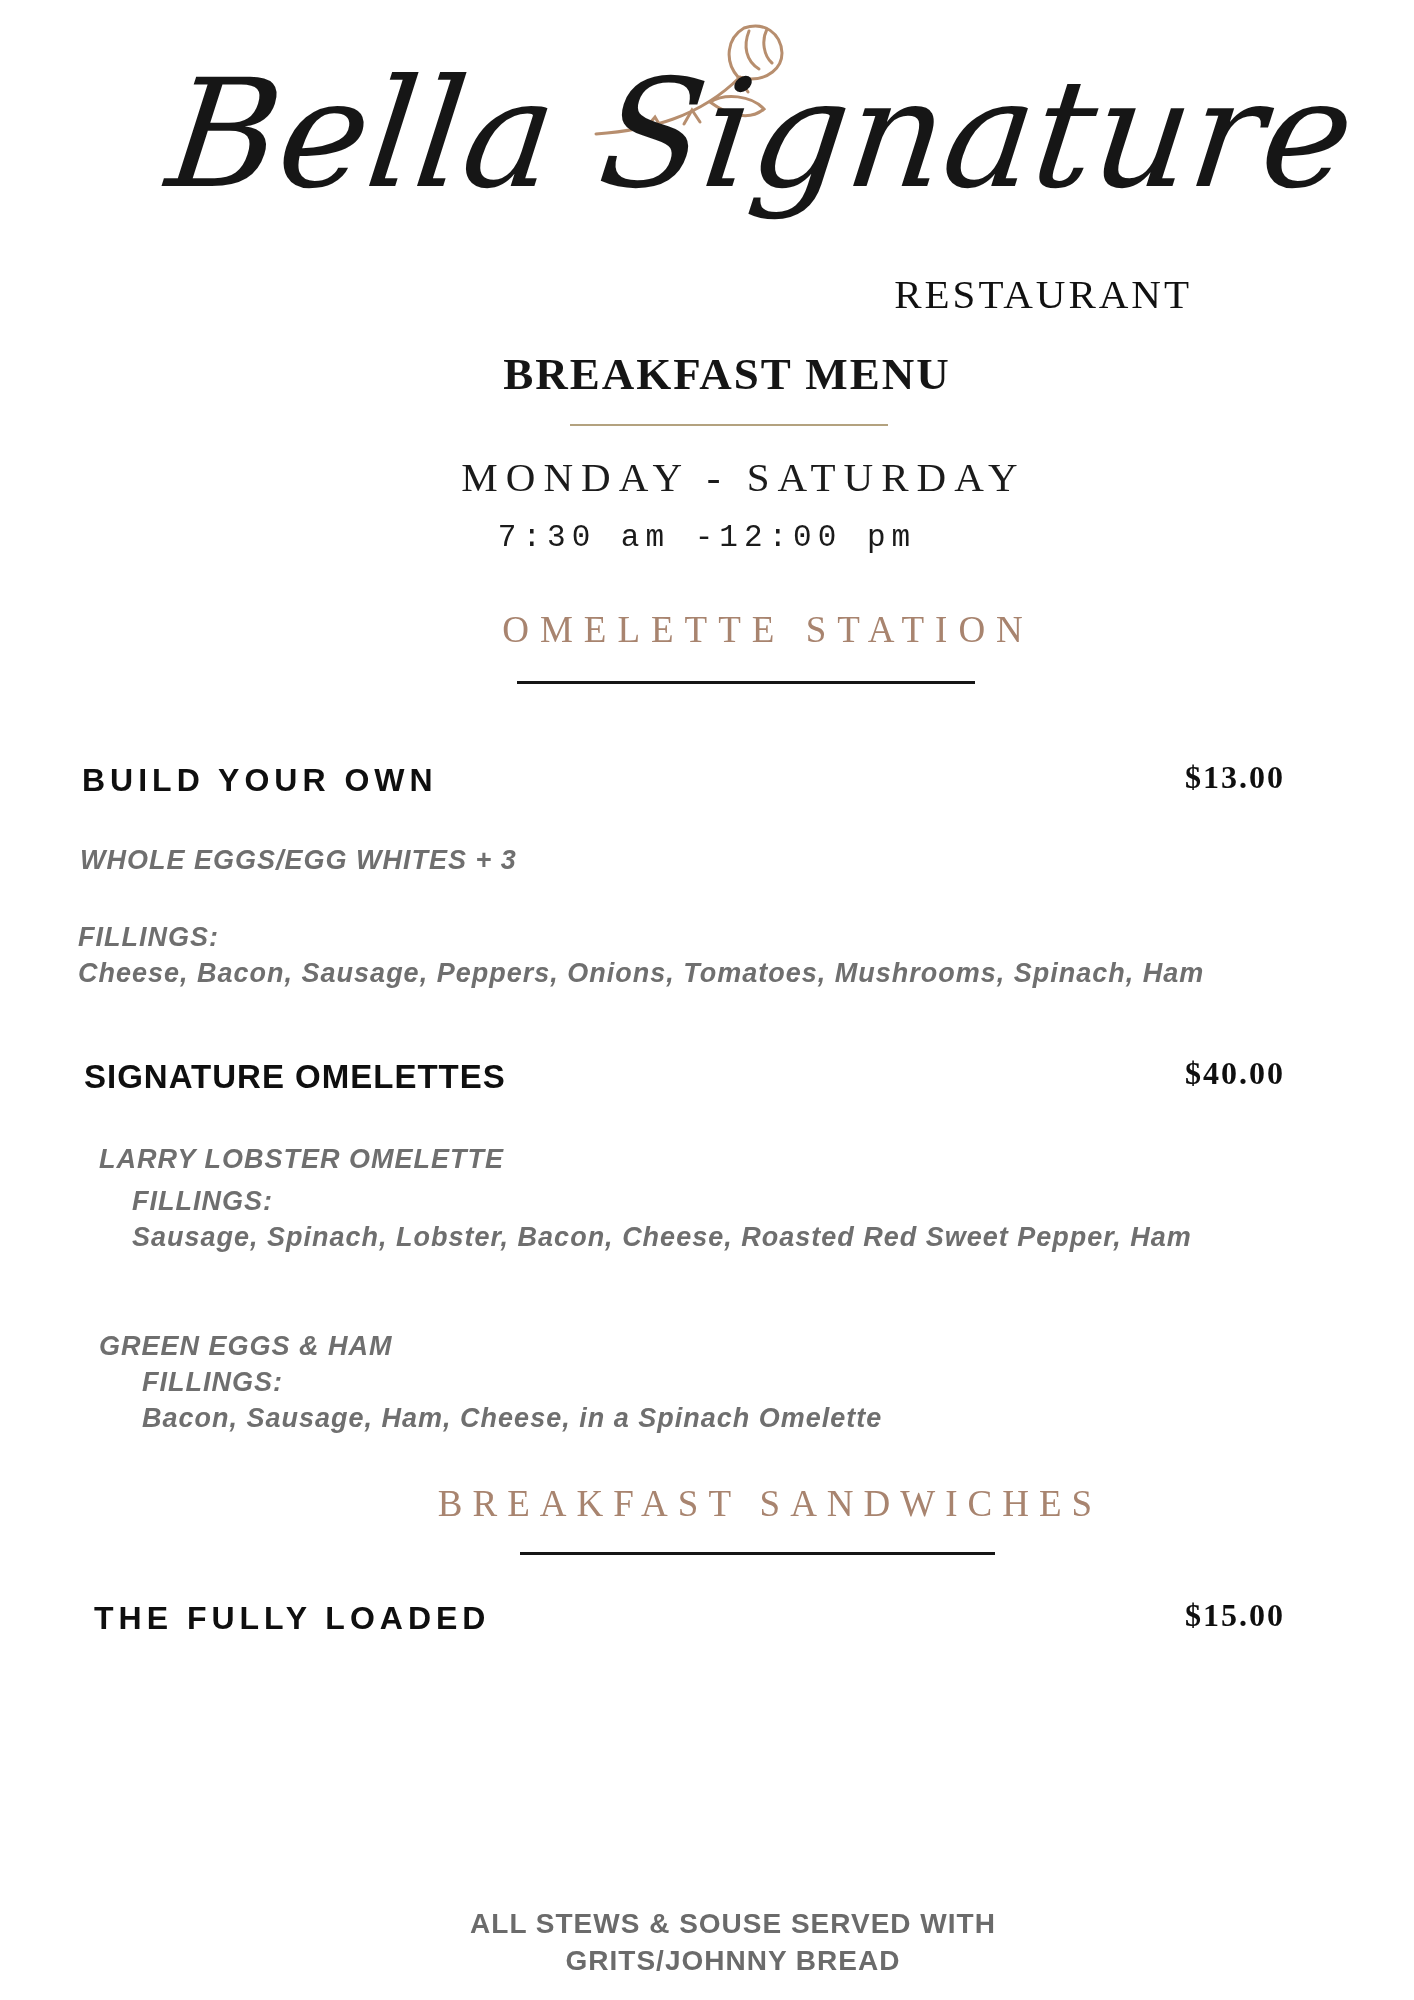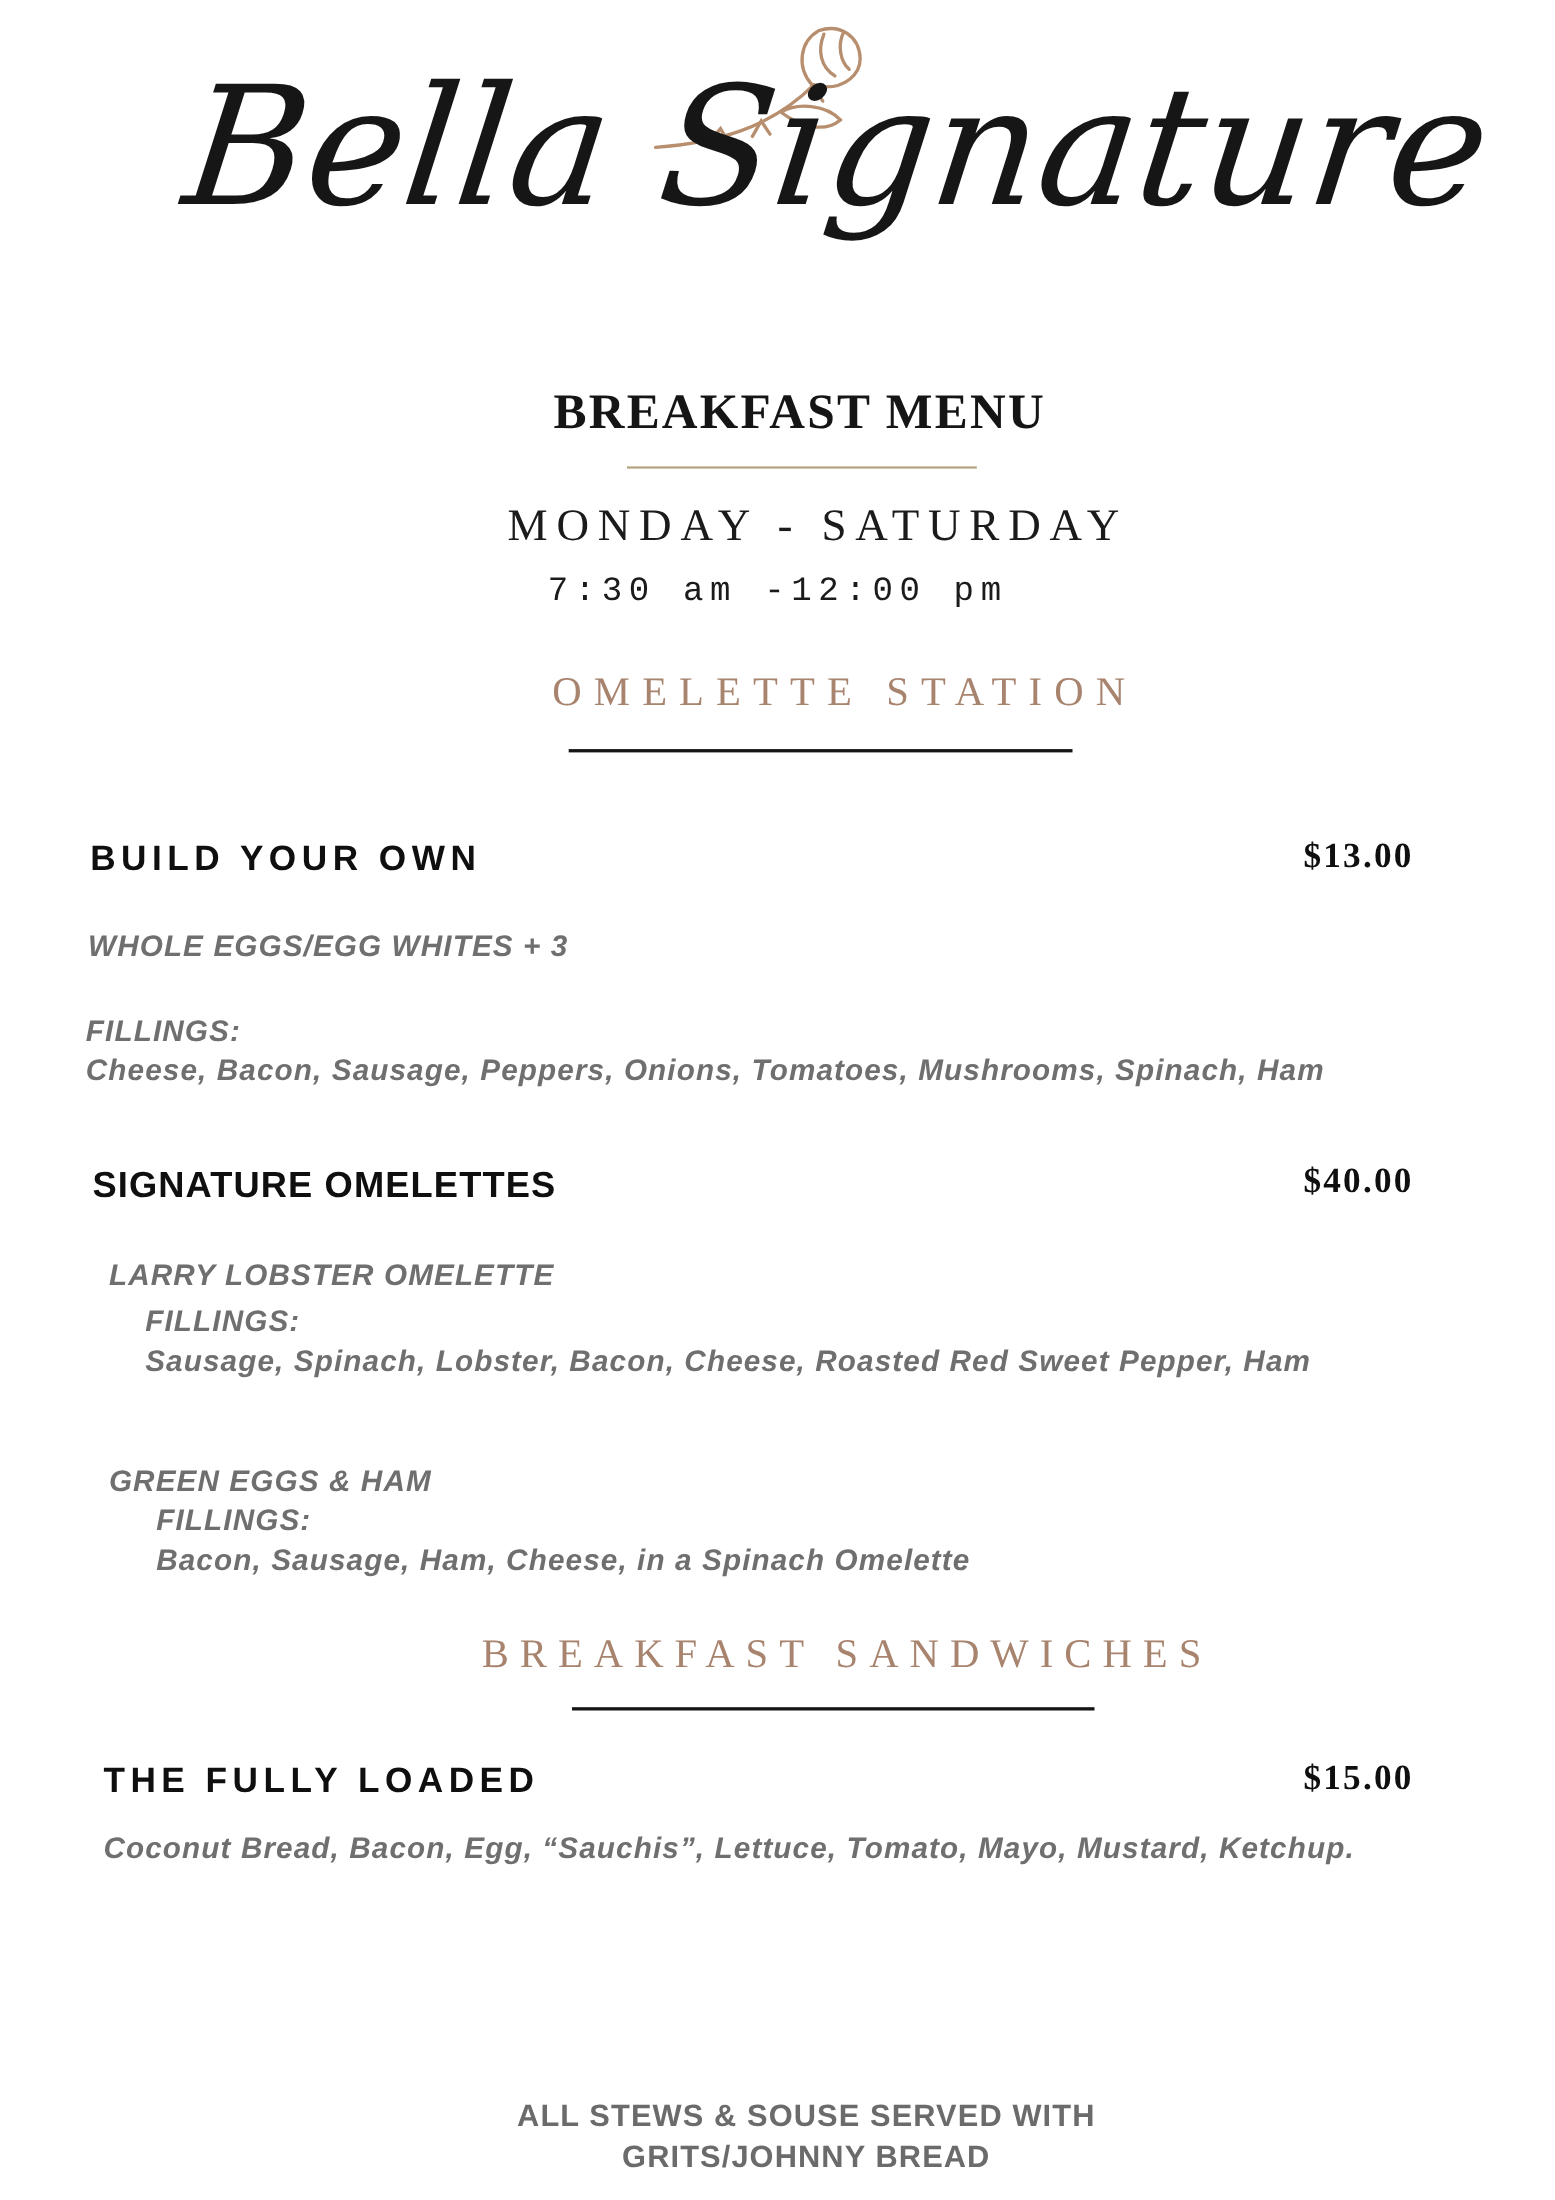--- a/index.html
+++ b/index.html
@@ -96,20 +96,21 @@
     <path d="M 8 114 C 62 110, 112 97, 152 57"></path>
     <path d="M 56 110 L 67 97 L 74 109"></path>
     <path d="M 96 104 L 104 90 L 112 102"></path>
     <path d="M 122 82 C 142 97, 163 100, 176 89 C 163 75, 137 73, 122 82 Z"></path>
     <path d="M 150 57 C 136 41, 139 18, 156 8 C 176 1, 193 13, 194 33 C 194 49, 179 59, 163 59 Z"></path>
     <path d="M 161 11 C 155 26, 158 41, 171 49"></path>
     <path d="M 179 9 C 173 21, 176 36, 184 43"></path>
     <path d="M 150 57 L 160 72"></path>
   </svg>
   <div class="brand-script">Bella Signature</div>
+  <div class="brand-word">RESTAURANT</div>
 
   <div class="menu-title">BREAKFAST MENU</div>
   <div class="hairline-tan"></div>
   <div class="days">MONDAY - SATURDAY</div>
   <div class="hours">7:30 am -12:00 pm</div>
 
   <div class="section-heading sec-omelette">OMELETTE STATION</div>
   <div class="underline-black ul-omelette"></div>
 
   <div class="item-name" style="left:82px; top:762px;">BUILD YOUR OWN</div>
@@ -128,18 +129,17 @@
 
   <div class="gray-it" style="left:99px; top:1331px;">GREEN EGGS &amp; HAM</div>
   <div class="gray-it" style="left:142px; top:1367px;">FILLINGS:</div>
   <div class="gray-it" style="left:142px; top:1403px;">Bacon, Sausage, Ham, Cheese, in a Spinach Omelette</div>
 
   <div class="section-heading sec-sandwich" style="letter-spacing:10px;">BREAKFAST SANDWICHES</div>
   <div class="underline-black ul-sandwich"></div>
 
   <div class="item-name" style="left:94px; top:1600px;">THE FULLY LOADED</div>
   <div class="price" style="top:1597px;">$15.00</div>
-  <div class="gray-it gray-wrap" style="left:94px; top:1660px; width:1270px;">Coconut Bread, Bacon, Egg, “Sauchis”, Lettuce, Tomato, Mayo, Mustard, Ketchup.</div>
 
 
   <div class="footer-note">ALL STEWS &amp; SOUSE SERVED WITH GRITS/JOHNNY BREAD</div>
 
 </div>
 
 </body></html>

